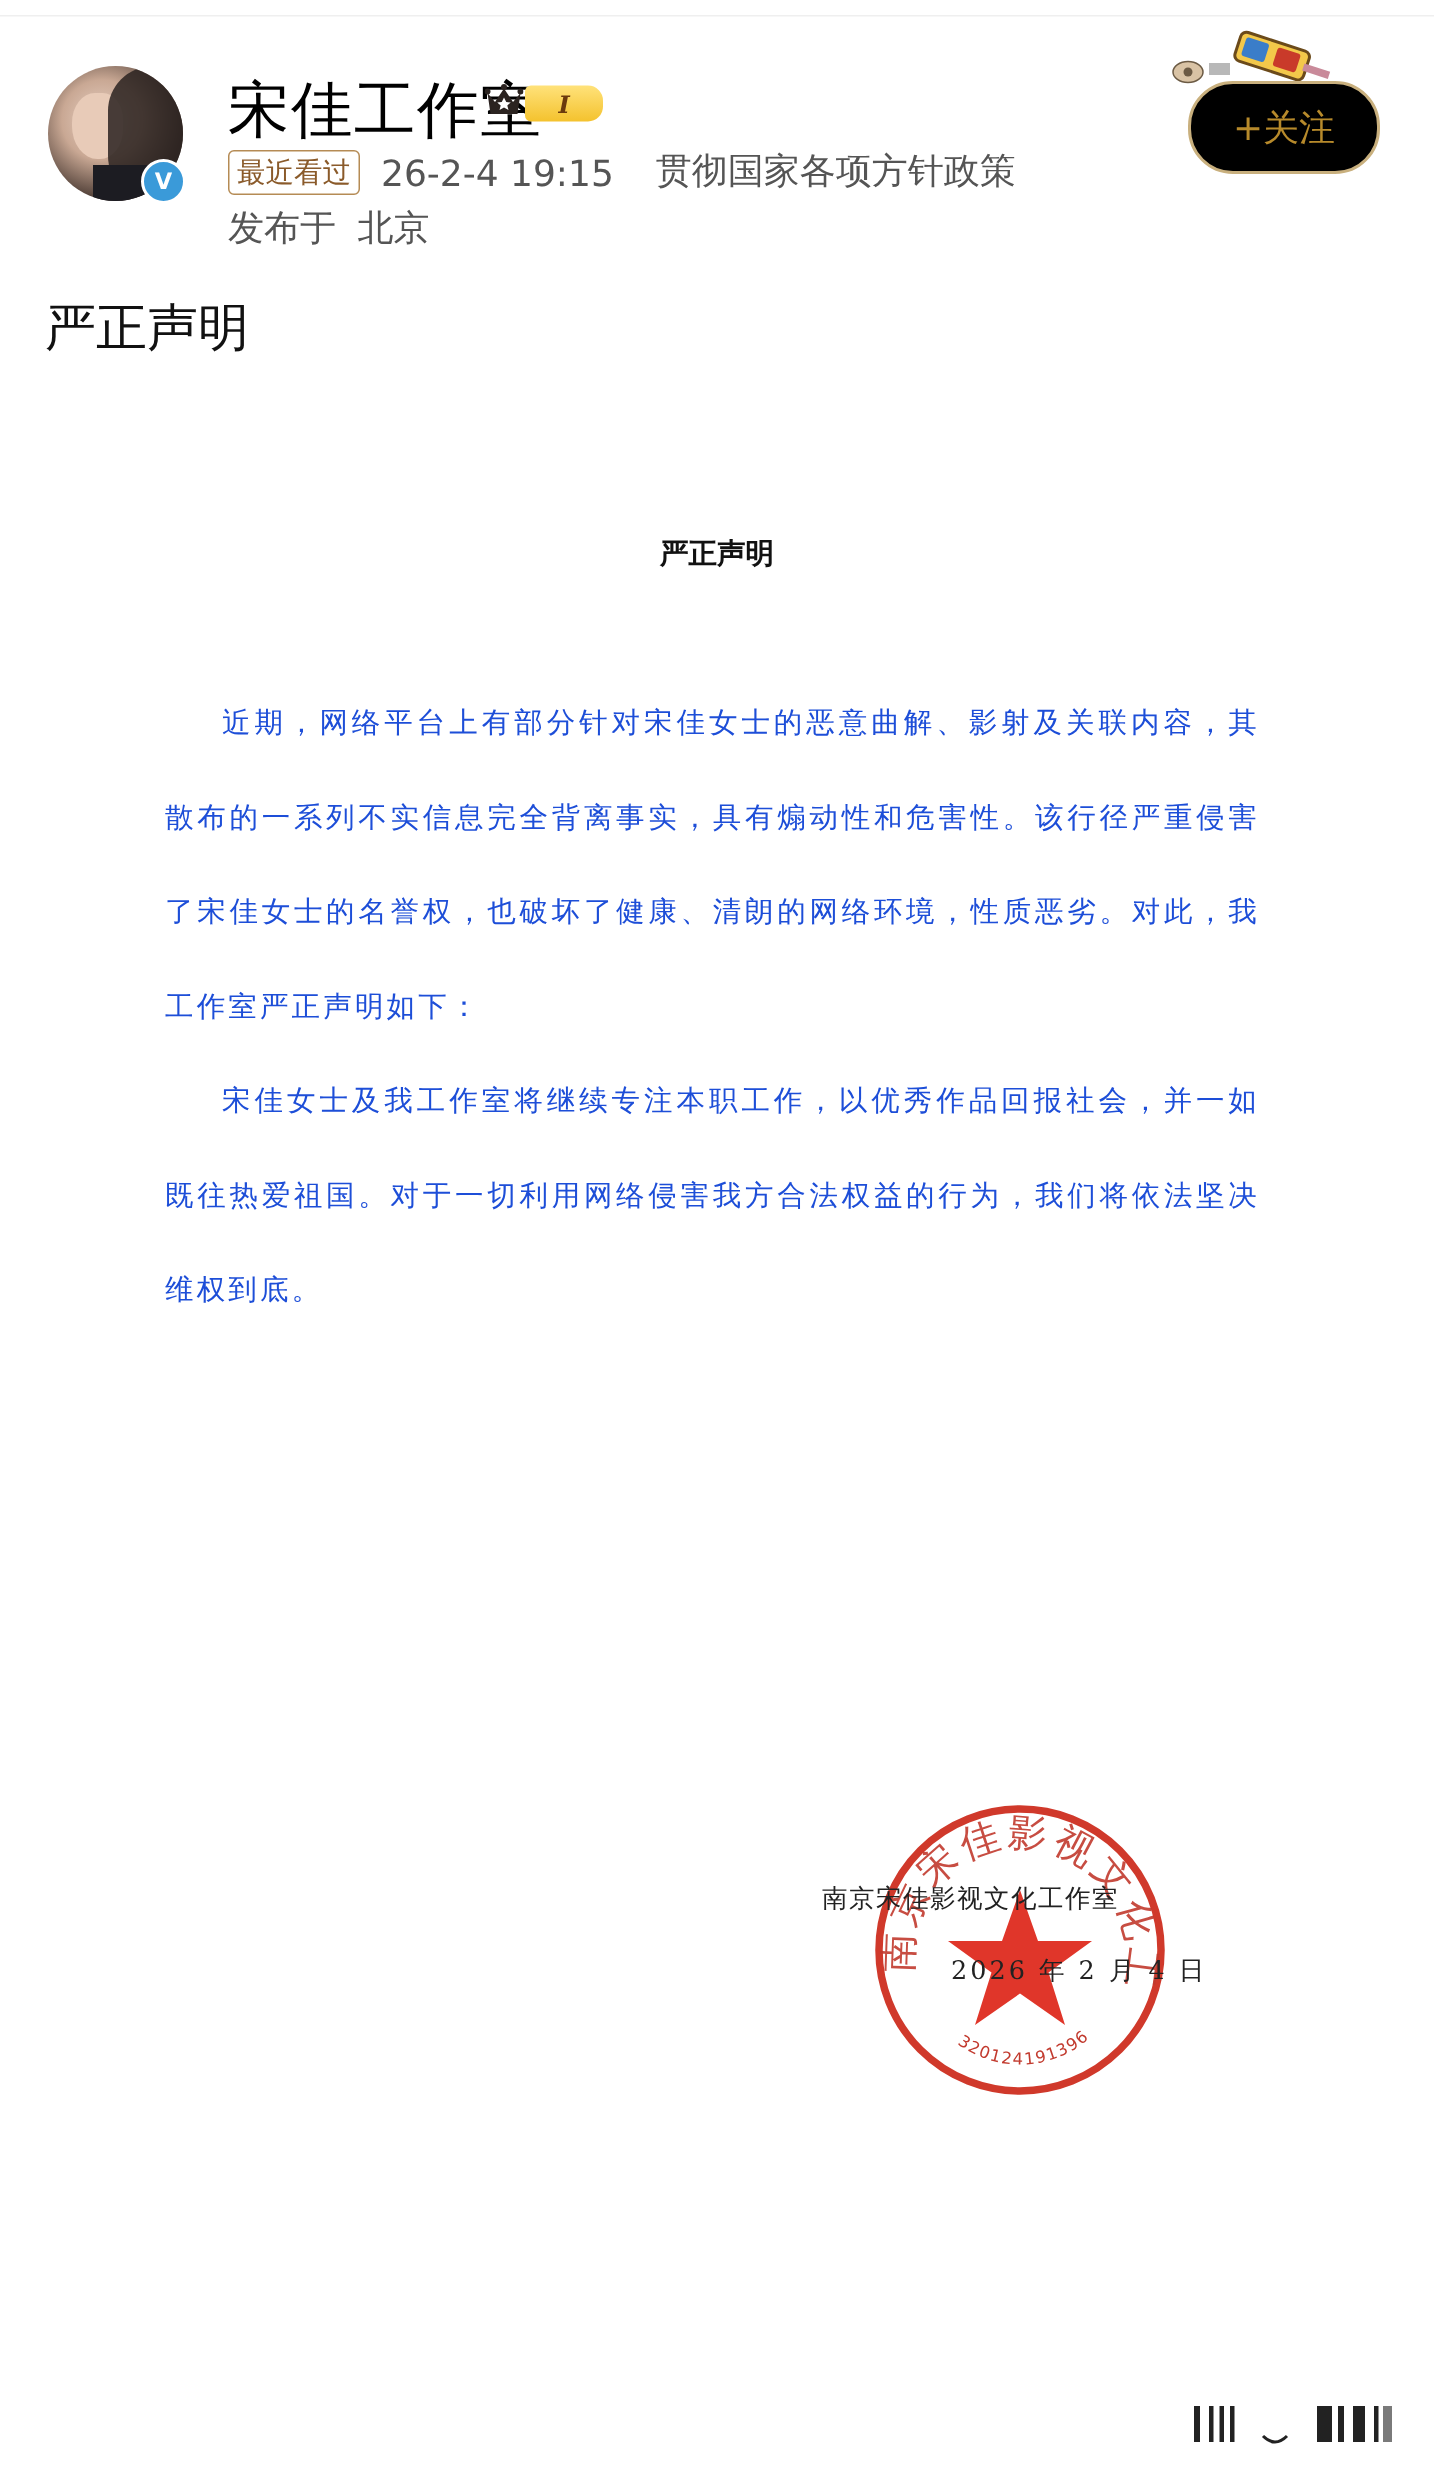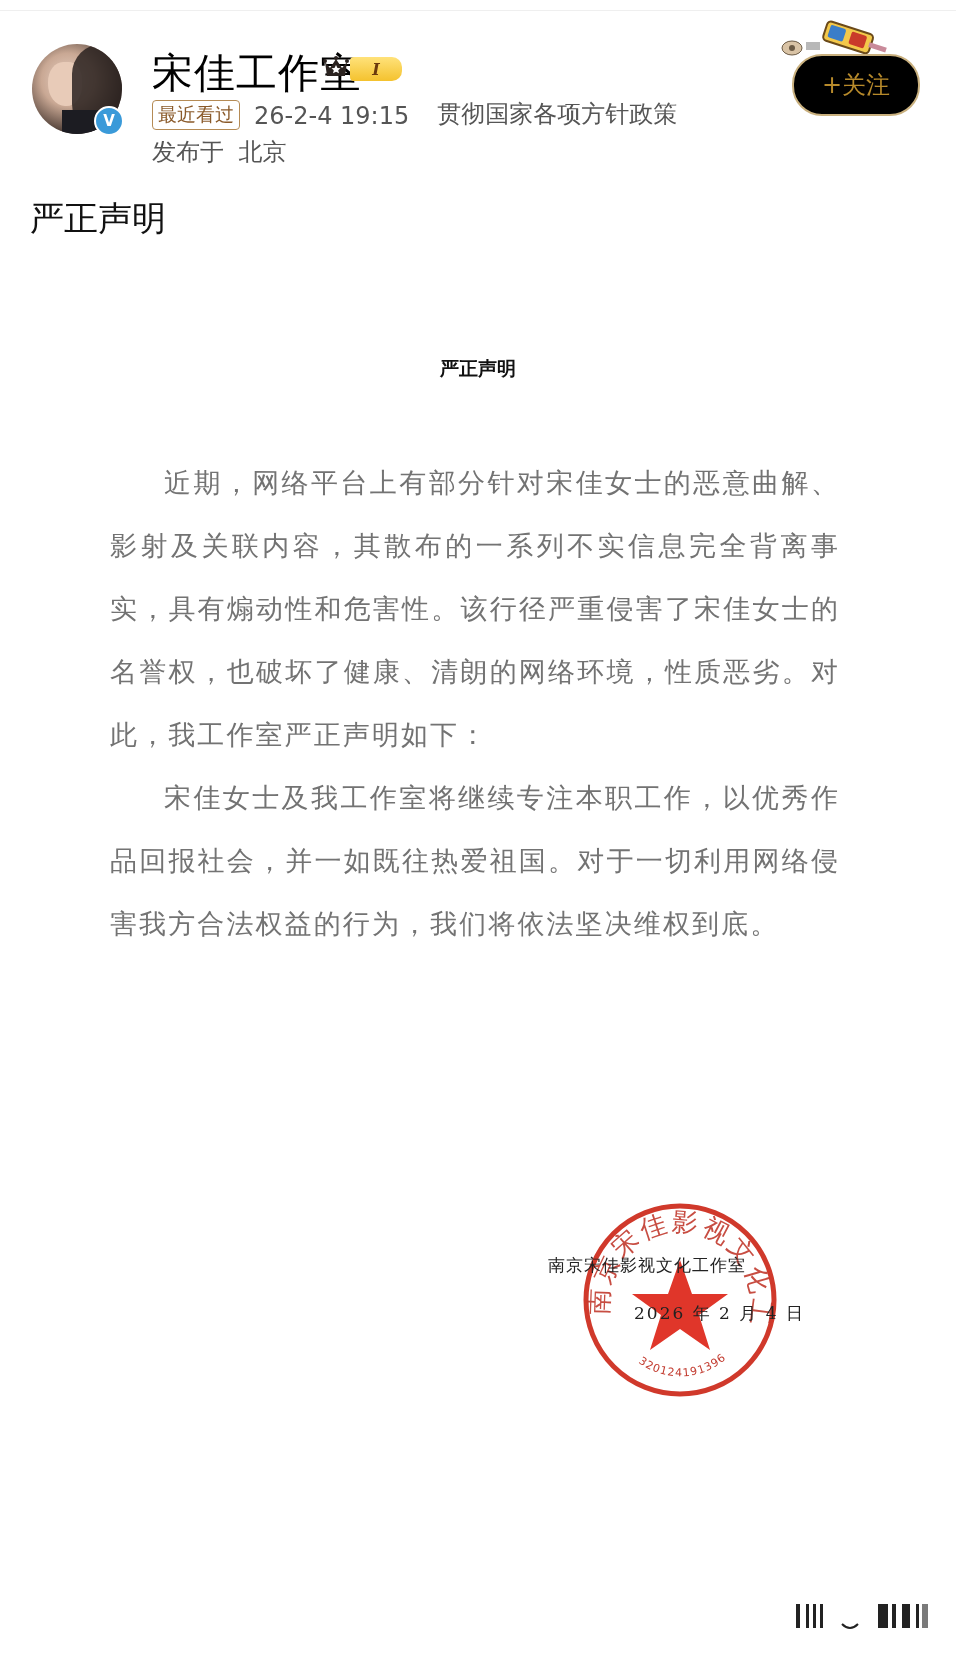--- a/index.html
+++ b/index.html
@@ -29,22 +29,22 @@
 
   .deco { position: absolute; left: 780px; top: 18px; width: 110px; height: 42px; }
   .follow { position: absolute; left: 792px; top: 54px; width: 124px; height: 58px; border: 2px solid #c9b07e; border-radius: 30px;
             color: #b78a2b; font-size: 24px; display: flex; align-items: center; justify-content: center; background: #000000; }
 
   .title { position: absolute; left: 30px; top: 196px; font-size: 34px; color: #111; font-family: "DejaVu Sans", sans-serif; }
 
   
   .doc-title { position: absolute; left: 0; width: 956px; top: 356px; text-align: center; font-weight: bold; font-size: 19px;
                font-family: "DejaVu Serif", serif; color: #111; }
-  .doc-body { position: absolute; left: 110px; top: 452px; width: 730px; font-family: Liberation Sans, sans-serif; font-size: 27px;
-              color: #737373; line-height: 63px; letter-spacing: 2.1px; }
+  .doc-body { position: absolute; left: 110px; top: 452px; width: 730px; font-family: Liberation Mono, monospace; font-size: 19px;
+              color: #1d4ed8; line-height: 63px; letter-spacing: 2.1px; }
   .doc-body p { margin: 0; text-indent: 2em; text-align: justify; }
 
   .sign { position: absolute; left: 548px; top: 1254px; font-family: "DejaVu Serif", serif; font-size: 17px; color: #222; letter-spacing: 1px; z-index: 3; }
   .date { position: absolute; left: 634px; top: 1302px; font-family: "DejaVu Serif", serif; font-size: 17px; color: #222; letter-spacing: 2px; z-index: 3; }
   .seal { position: absolute; left: 580px; top: 1200px; width: 200px; height: 200px; z-index: 2; }
 
   .watermark { position: absolute; left: 790px; top: 1598px; width: 150px; height: 34px; }
 </style>
 </head>
 <body>

